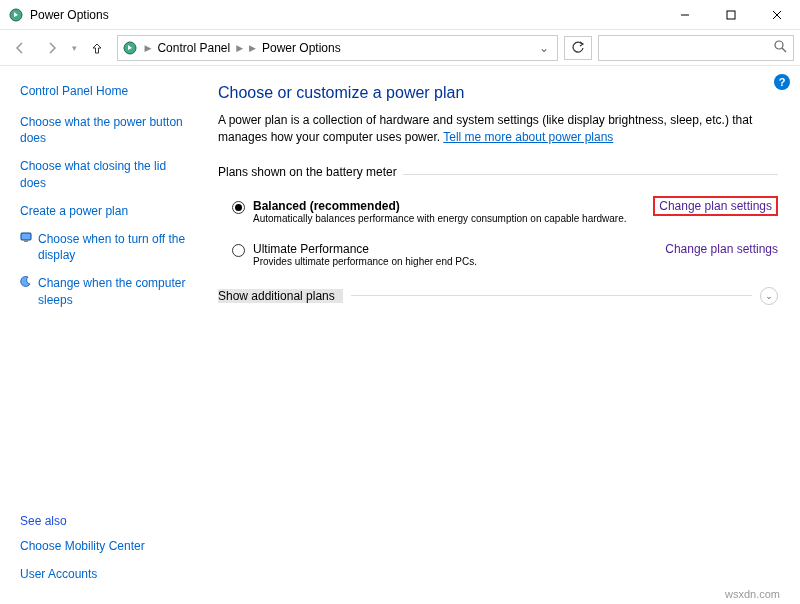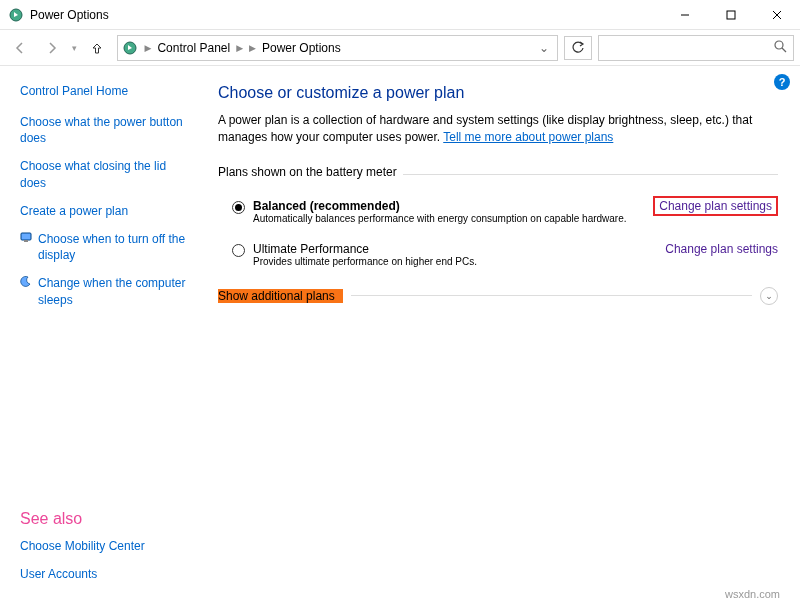--- a/index.html
+++ b/index.html
@@ -24,21 +24,21 @@
     .searchbox input { border: none; outline: none; flex: 1; font-size: 12px; }
     .search-icon { color: #666; cursor: pointer; }
     
     .content { display: flex; height: calc(604px - 30px - 36px); position: relative; }
     
     .sidebar { width: 200px; padding: 18px 10px 10px 20px; display: flex; flex-direction: column; }
     .sidebar-home { color: #0066cc; font-size: 12px; margin-bottom: 16px; cursor: pointer; }
     .sidebar-link { color: #0066cc; font-size: 12px; margin-bottom: 12px; cursor: pointer; line-height: 1.35; display: flex; align-items: flex-start; gap: 6px; }
     .sidebar-link .bullet { width: 14px; display: inline-flex; justify-content: center; }
     .sidebar-spacer { flex: 1; }
-    .see-also { color: #ec4899; font-size: 16px; margin-bottom: 10px; }
+    .see-also { color: #1d4ed8; font-size: 12px; margin-bottom: 10px; }
     
     .main { flex: 1; padding: 18px 22px 10px 18px; position: relative; }
     .help-icon { position: absolute; top: 8px; right: 10px; width: 16px; height: 16px; background: #0078d7; color: #fff; border-radius: 50%; display: flex; align-items: center; justify-content: center; font-size: 11px; font-weight: bold; cursor: pointer; }
     .heading { color: #003399; font-size: 16px; font-weight: 400; margin-bottom: 10px; }
     .desc { font-size: 12px; line-height: 1.45; margin-bottom: 18px; }
     .desc a { color: #0066cc; text-decoration: underline; cursor: pointer; }
     
     .group-label { font-size: 12px; margin-bottom: 2px; }
     .fieldset-wrap { position: relative; margin-bottom: 14px; }
     .fieldset-wrap .group-label { position: relative; background: #fff; display: inline-block; padding-right: 6px; z-index: 1; }
@@ -48,21 +48,21 @@
     .radio { width: 13px; height: 13px; border: 1px solid #333; border-radius: 50%; margin-right: 8px; margin-top: 2px; display: flex; align-items: center; justify-content: center; cursor: pointer; flex-shrink: 0; }
     .radio.checked::after { content: ""; width: 7px; height: 7px; background: #000; border-radius: 50%; }
     .plan-body { flex: 1; }
     .plan-title { font-size: 12px; }
     .plan-title.bold { font-weight: 600; }
     .plan-desc { font-size: 10px; color: #000; padding-left: 0; }
     .change-link { color: #4c1d95; font-size: 12px; cursor: pointer; margin-left: 12px; white-space: nowrap; }
     .highlight-box { border: 2px solid #e8262a; padding: 1px 4px; margin: -3px 0; }
     
     .additional { display: flex; align-items: center; margin-top: 6px; }
-    .additional-label { font-size: 12px; background: #f97316; padding-right: 8px; }
+    .additional-label { font-size: 12px; background: #e5e5e5; padding-right: 8px; }
     .additional hr { flex: 1; border: none; border-top: 1px solid #ddd; margin: 0 8px; }
     .expand-btn { width: 18px; height: 18px; border: 1px solid #ccc; border-radius: 50%; display: flex; align-items: center; justify-content: center; cursor: pointer; color: #666; font-size: 9px; }
     
     .watermark { position: absolute; bottom: 4px; right: 20px; font-size: 11px; color: #999; }
     
     .power-svg { width: 16px; height: 16px; }
   </style>
 </head>
 <body>
 

